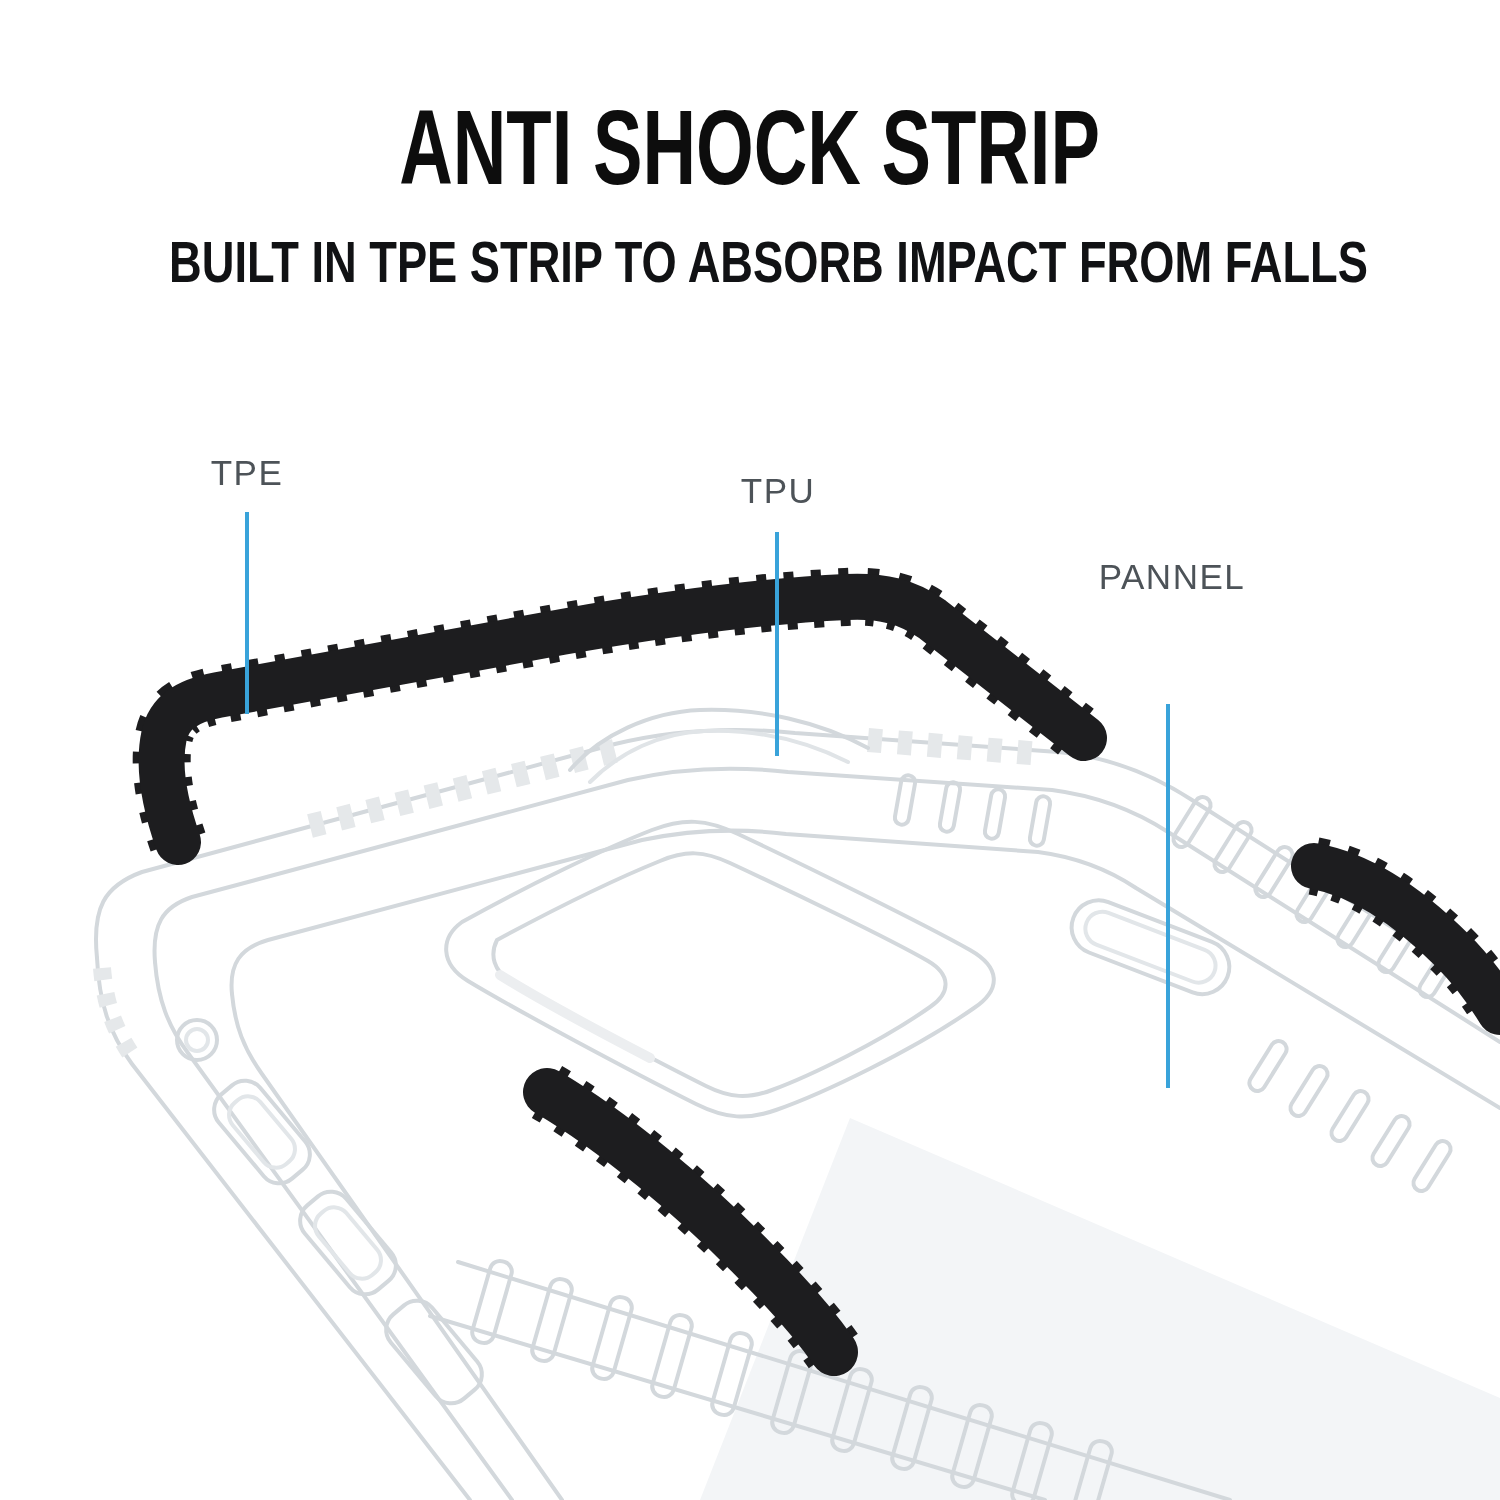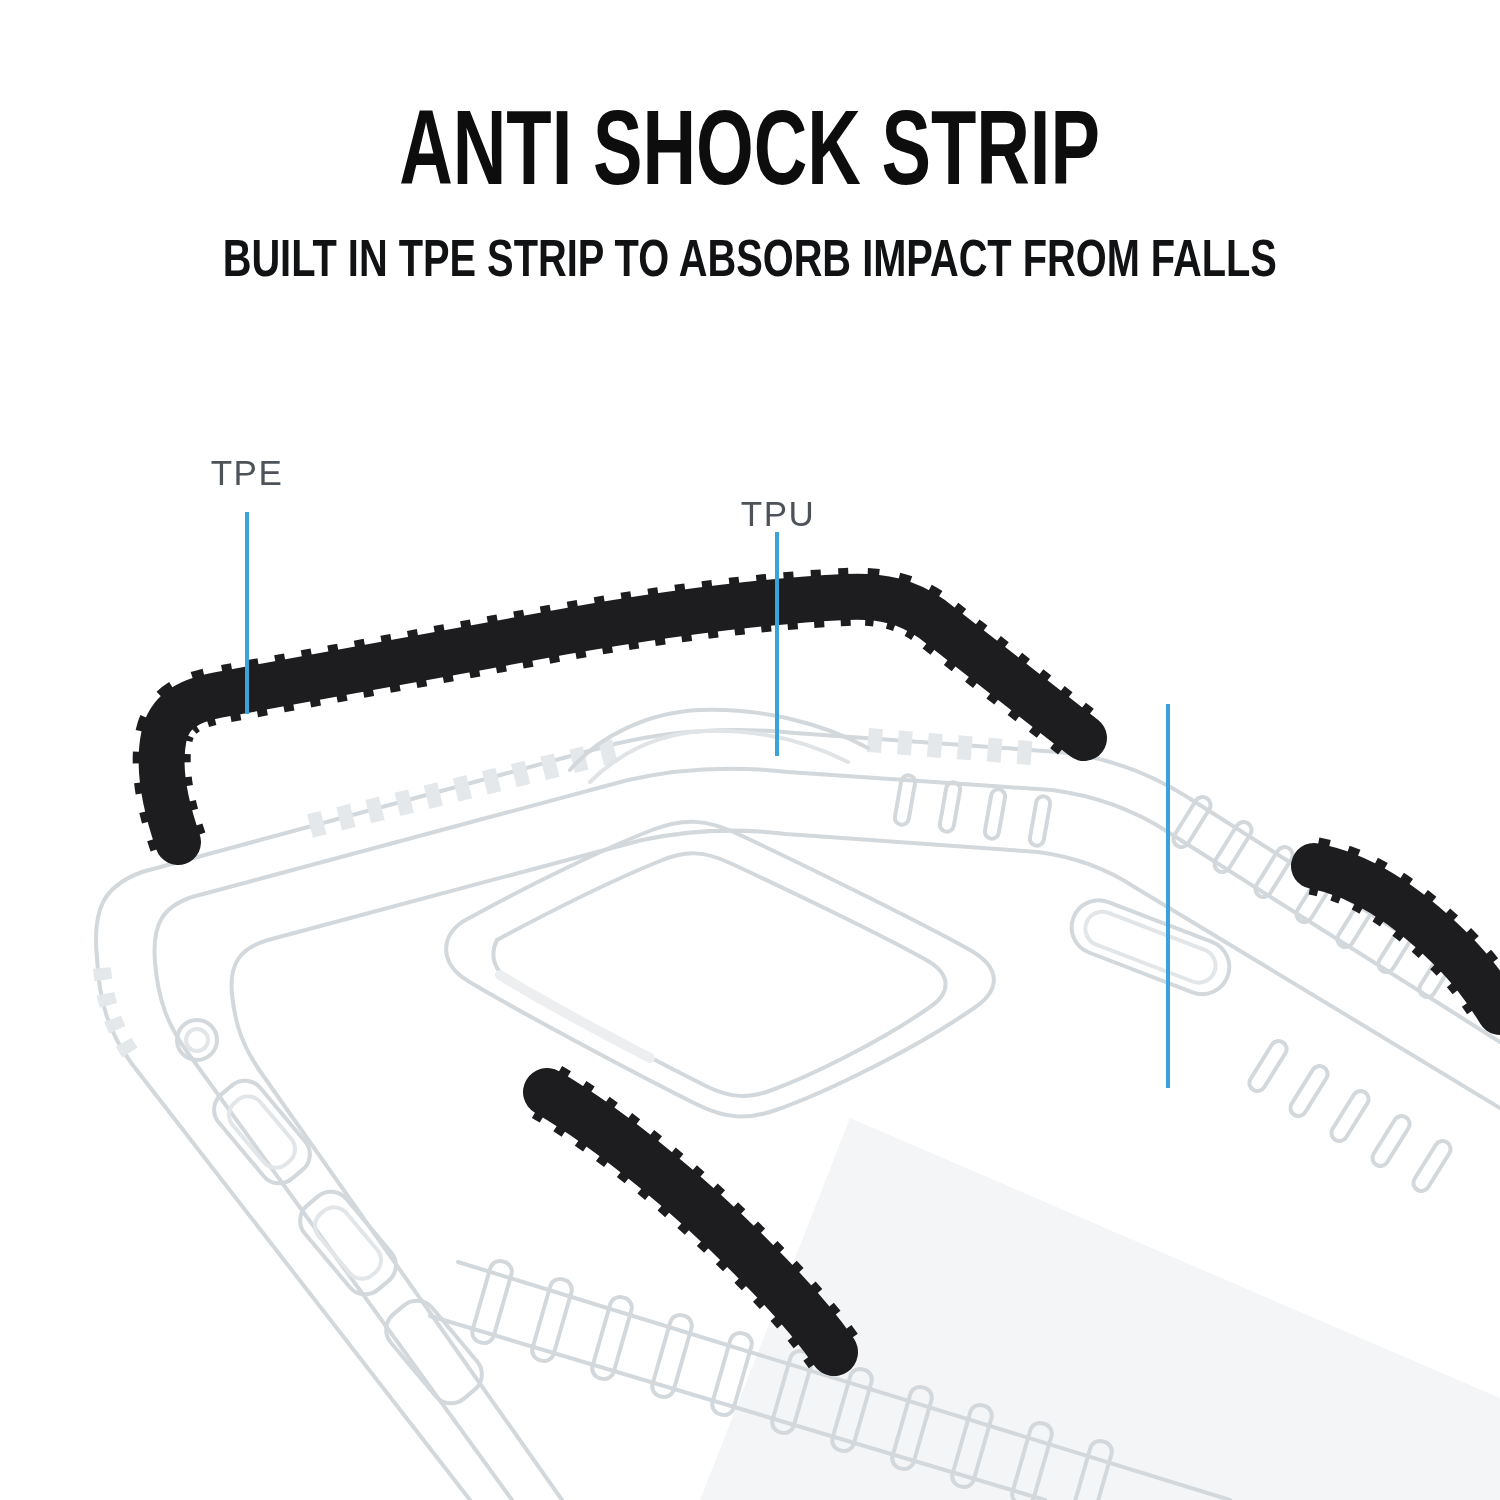--- a/index.html
+++ b/index.html
@@ -14,32 +14,32 @@
   .title{
     position:absolute;top:94px;left:0;width:100%;
     margin:0;text-align:center;
     font-size:106px;font-weight:700;color:#0d0d0d;line-height:1;
     white-space:nowrap;
   }
   .title .squeeze{display:inline-block;transform:scaleX(.70);transform-origin:50% 50%;letter-spacing:0;}
   .subtitle{
     position:absolute;top:233px;left:0;width:100%;
     margin:0;text-align:center;
-    font-size:51px;font-weight:700;color:#111214;line-height:1;
+    font-size:58px;font-weight:700;color:#111214;line-height:1;
     white-space:nowrap;
   }
   .subtitle .squeeze{display:inline-block;transform:scaleX(.78);transform-origin:50% 50%;letter-spacing:0;}
   .callout{
     position:absolute;transform:translateX(-50%);
     color:#4d5358;font-size:35px;font-weight:400;
     letter-spacing:1.5px;text-align:center;line-height:1.32;
     white-space:nowrap;
   }
   #callout-tpe{left:247px;top:450px;text-align:right;}
-  #callout-tpu{left:778px;top:491px;}
+  #callout-tpu{left:778px;top:468px;}
   #callout-scratch{left:1172px;top:554px;}
 </style>
 </head>
 <body>
 
 <div class="stage">
 
   <svg class="art" viewBox="0 0 1500 1500" aria-hidden="true">
 
     <path d="M 850 1118 L 1500 1398 L 1500 1500 L 700 1500 Z" fill="#f3f5f7" stroke="none"></path>
@@ -147,15 +147,16 @@
   <h1 class="title">
     <span class="squeeze">ANTI SHOCK STRIP</span>
   </h1>
   <h2 class="subtitle">
     <span class="squeeze">BUILT IN TPE STRIP TO ABSORB IMPACT FROM FALLS</span>
   </h2>
 
   <div class="callout" id="callout-tpe">TPE</div>
   <div class="callout" id="callout-tpu">TPU</div>
   <div class="callout" id="callout-scratch">
+    <div>PANNEL</div>
   </div>
 
 </div>
 
 </body></html>

